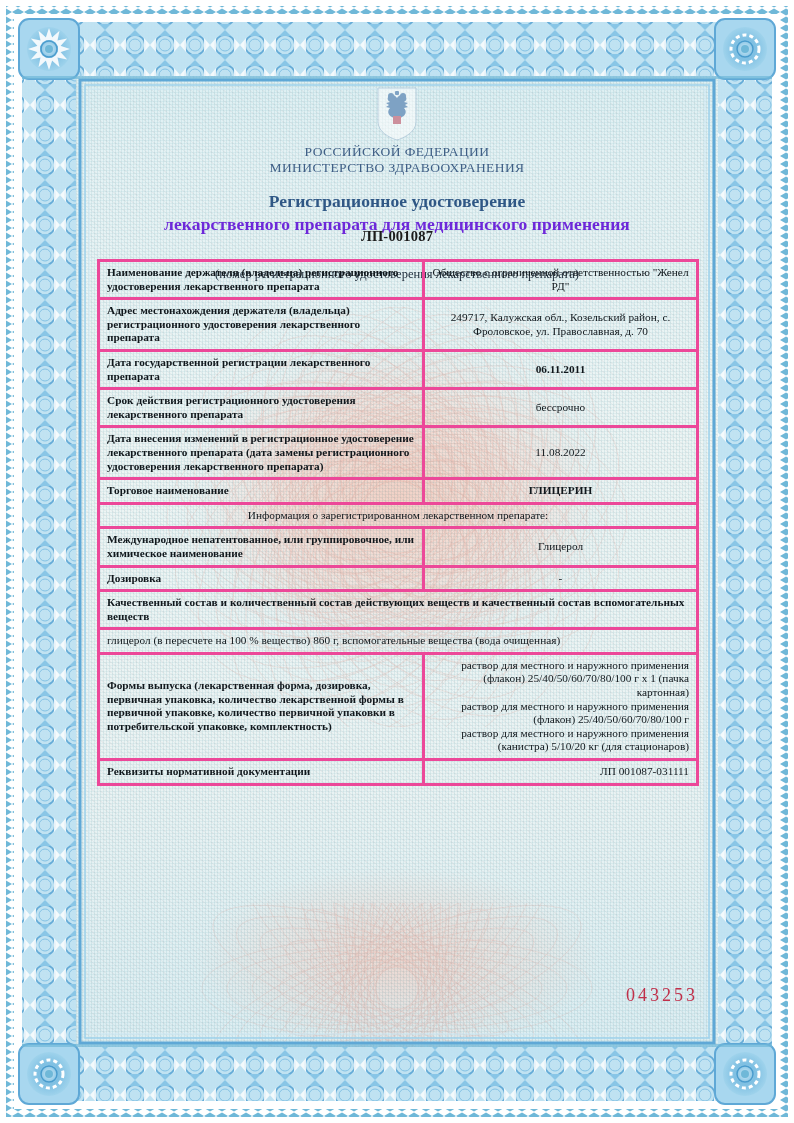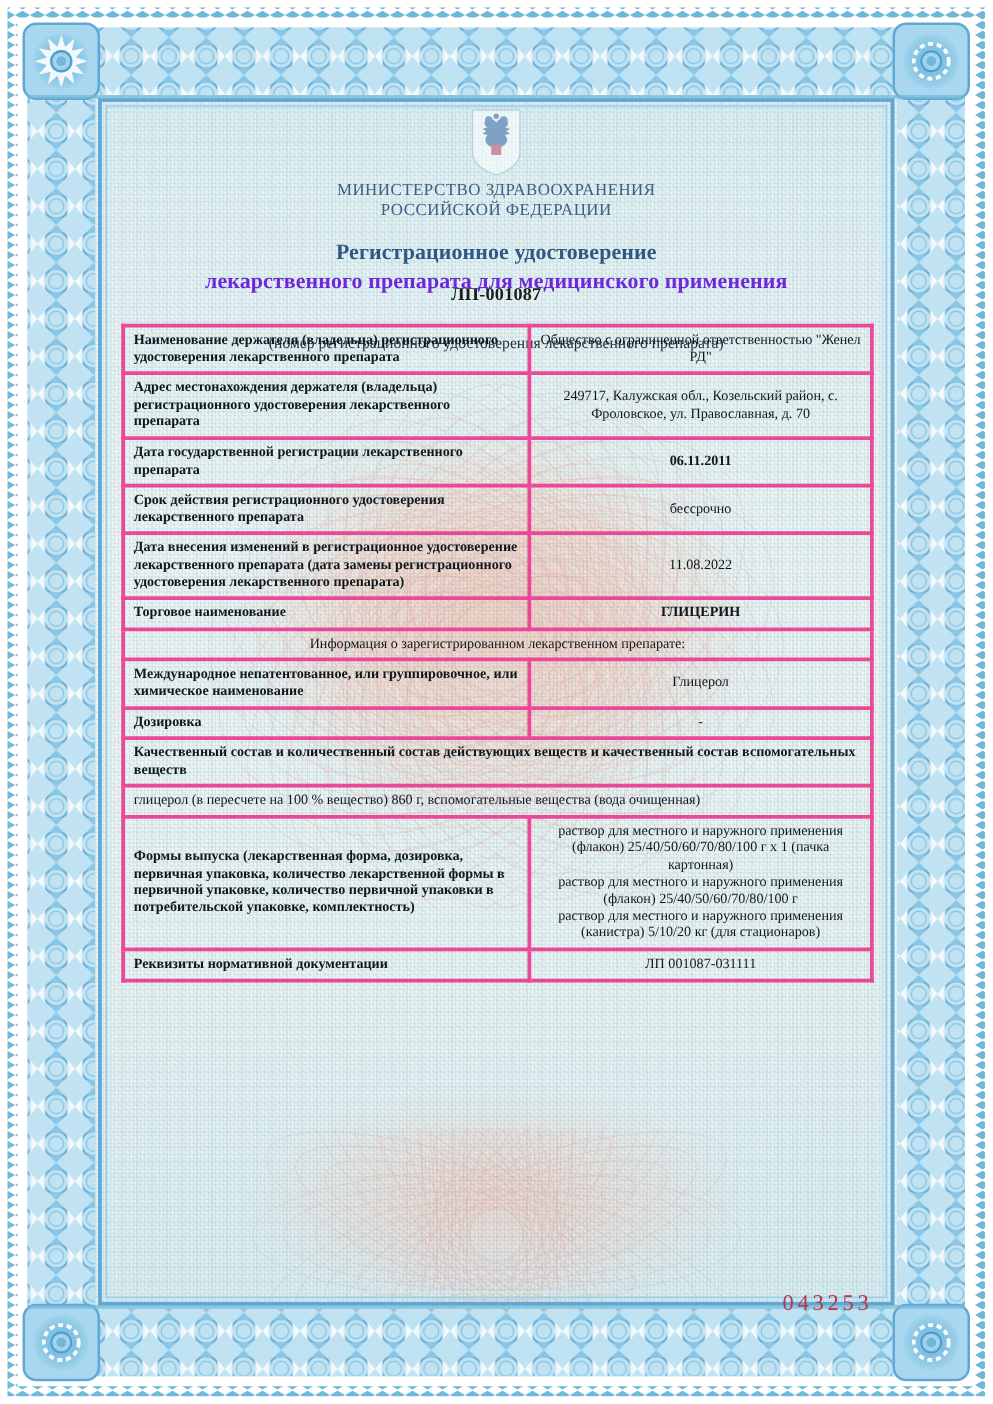--- a/index.html
+++ b/index.html
@@ -42,26 +42,26 @@
   .regno{position:absolute;left:50%;top:228px;transform:translateX(-50%);
     font-size:14.5px;font-weight:bold;color:#1b1b1b;letter-spacing:.2px;white-space:nowrap;}
   .subtitle{position:absolute;left:0;right:0;top:236px;text-align:center;font-size:12.5px;color:#23313f;margin-top:31px;}
 
   
   .tbl{position:absolute;left:97px;top:259px;width:602px;border-collapse:collapse;
     font-family:"Liberation Serif",serif;}
   .tbl td{border:3px solid #ec4899;vertical-align:middle;padding:4px 7px;font-size:11.3px;color:#10171c;line-height:13.6px;margin-top:23px;}
   .lbl{width:308px;font-weight:bold;}
   .val{text-align:center;}
-  .val-l{text-align:center;}
+  .val-l{text-align:right;}
   .b{font-weight:bold;}
   .full{font-weight:bold;}
   .center-row{text-align:center;font-weight:normal;}
 
-  .serial{position:absolute;right:96px;top:1032px;font-size:18px;letter-spacing:3px;
+  .serial{position:absolute;right:96px;top:985px;font-size:18px;letter-spacing:3px;
     color:#c0304a;font-family:"Liberation Serif",serif;}
 </style>
 </head>
 <body>
 
 <div class="doc">
 
   <div class="sec-bg"></div>
   <div class="sec-wave"></div>
   <div class="sec-grid"></div>
@@ -205,22 +205,22 @@
       <g fill="#7ea2c4">
         <path d="M22 12 c-3 -4 -7 -4 -9 -1 c-1 2 0 4 2 5 l-4 1 l3 2 l-3 2 l4 1 c-3 3 -2 7 2 9 l5 3 l5 -3 c4 -2 5 -6 2 -9 l4 -1 l-3 -2 l3 -2 l-4 -1 c2 -1 3 -3 2 -5 c-2 -3 -6 -3 -9 1 z"></path>
         <circle cx="16" cy="10" r="3"></circle>
         <circle cx="28" cy="10" r="3"></circle>
         <rect x="20" y="5" width="4" height="4" rx="1"></rect>
         <path d="M18 30 h8 v8 h-8 z" fill="#cc8f9c"></path>
       </g>
     </svg>
 
     <div class="ministry">
+      <div>РОССИЙСКОЙ ФЕДЕРАЦИИ</div>
       <div>МИНИСТЕРСТВО ЗДРАВООХРАНЕНИЯ</div>
-      <div>РОССИЙСКОЙ ФЕДЕРАЦИИ</div>
     </div>
 
     <div class="title-wrap">
       <div class="title1">Регистрационное удостоверение</div>
       <div class="title2">лекарственного препарата для медицинского применения</div>
     </div>
 
     <div class="regno">ЛП-001087</div>
 
     <div class="subtitle">(номер регистрационного удостоверения лекарственного препарата)</div>

